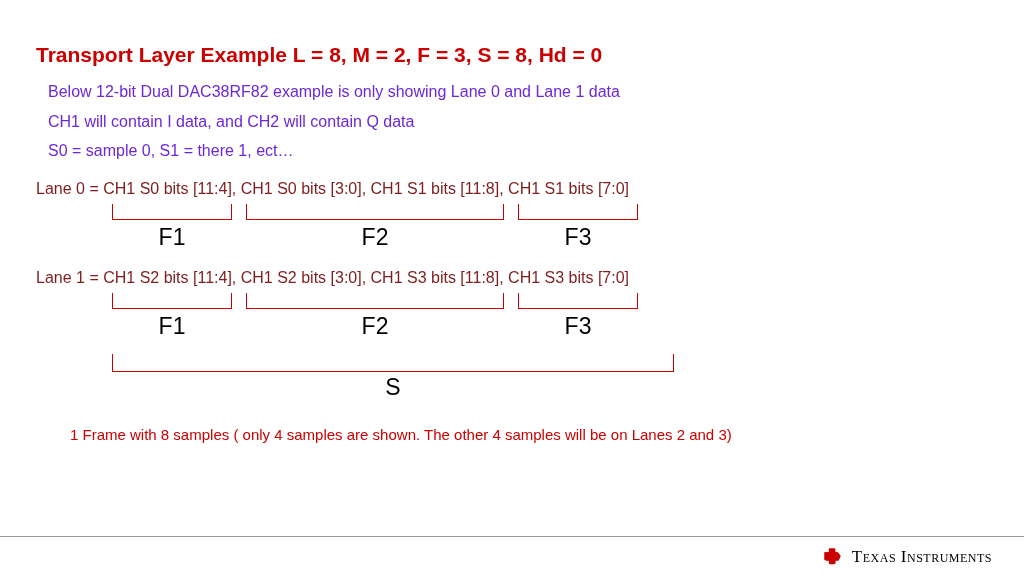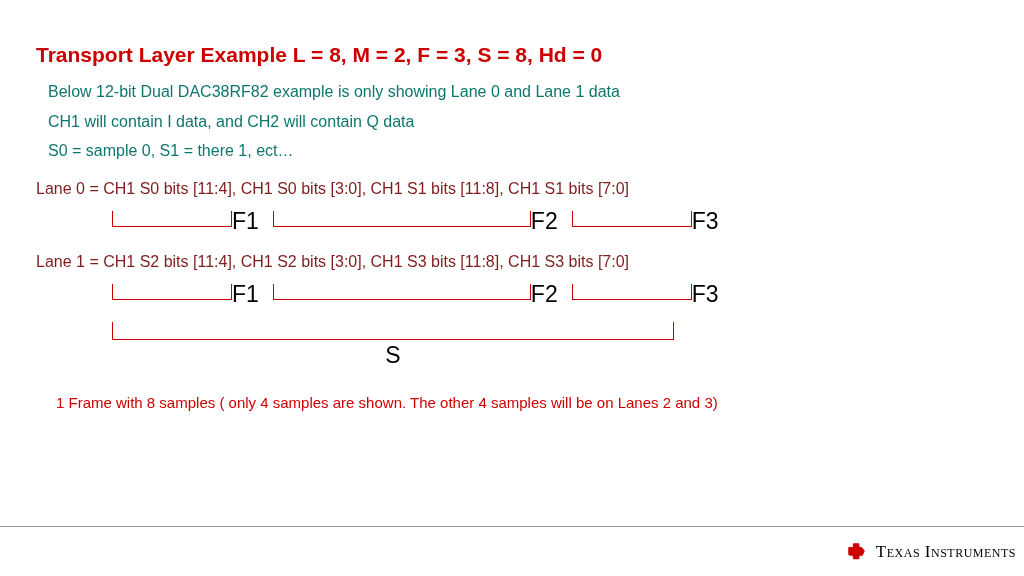--- a/index.html
+++ b/index.html
@@ -21,41 +21,41 @@
   }
   .title-line {
     color: #cc0000;
     font-size: 21px;
     font-weight: bold;
     margin: 19px 0 14px 0;
   }
   .title-line .title-strong { font-family: Arial, Helvetica, sans-serif; }
   .title-line .title-params { font-weight: bold; }
   .subtext {
-    color: #0f766e;
+    color: #6d28d9;
     font-size: 16px;
     margin: 0 0 8px 12px;
     line-height: 1.35;
   }
   .lane-line {
     color: #7f1d1d;
     font-size: 16px;
     margin: 18px 0 6px 0;
   }
   .group-row {
     display: flex;
     align-items: flex-start;
     gap: 14px;
     margin-left: 76px;
   }
   .group-row.lane0 { margin-top: 4px; }
   .group-row.lane1 { margin-top: 4px; }
   .fgroup {
     display: flex;
-    flex-direction: row;
+    flex-direction: column;
     align-items: center;
     justify-content: space-between;
   }
   .bracket {
     height: 16px;
     border: 1px solid #cc0000;
     border-top: none;
     box-sizing: border-box;
   }
   .w-small { width: 120px; }
@@ -81,37 +81,37 @@
     border-top: none;
     box-sizing: border-box;
   }
   .slabel {
     font-size: 23px;
     color: #000;
     margin-top: 2px;
   }
   .note-block {
     margin-top: 24px;
-    margin-left: 20px;
+    margin-left: 34px;
     color: #cc0000;
     font-size: 15px;
     line-height: 1.3;
   }
   .footer-bar {
     position: absolute;
     left: 0;
     right: 0;
     bottom: 0;
-    height: 50px;
+    height: 40px;
     border-top: 1px solid #999;
     box-sizing: border-box;
     display: flex;
     justify-content: flex-end;
     align-items: center;
-    padding-right: 8px;
+    padding-right: 32px;
     gap: 8px;
   }
   .ti-logo {
     width: 22px;
     height: 22px;
     position: relative;
   }
   .ti-logo svg { display:block; }
   .ti-text {
     font-family: "Times New Roman", Times, serif;

